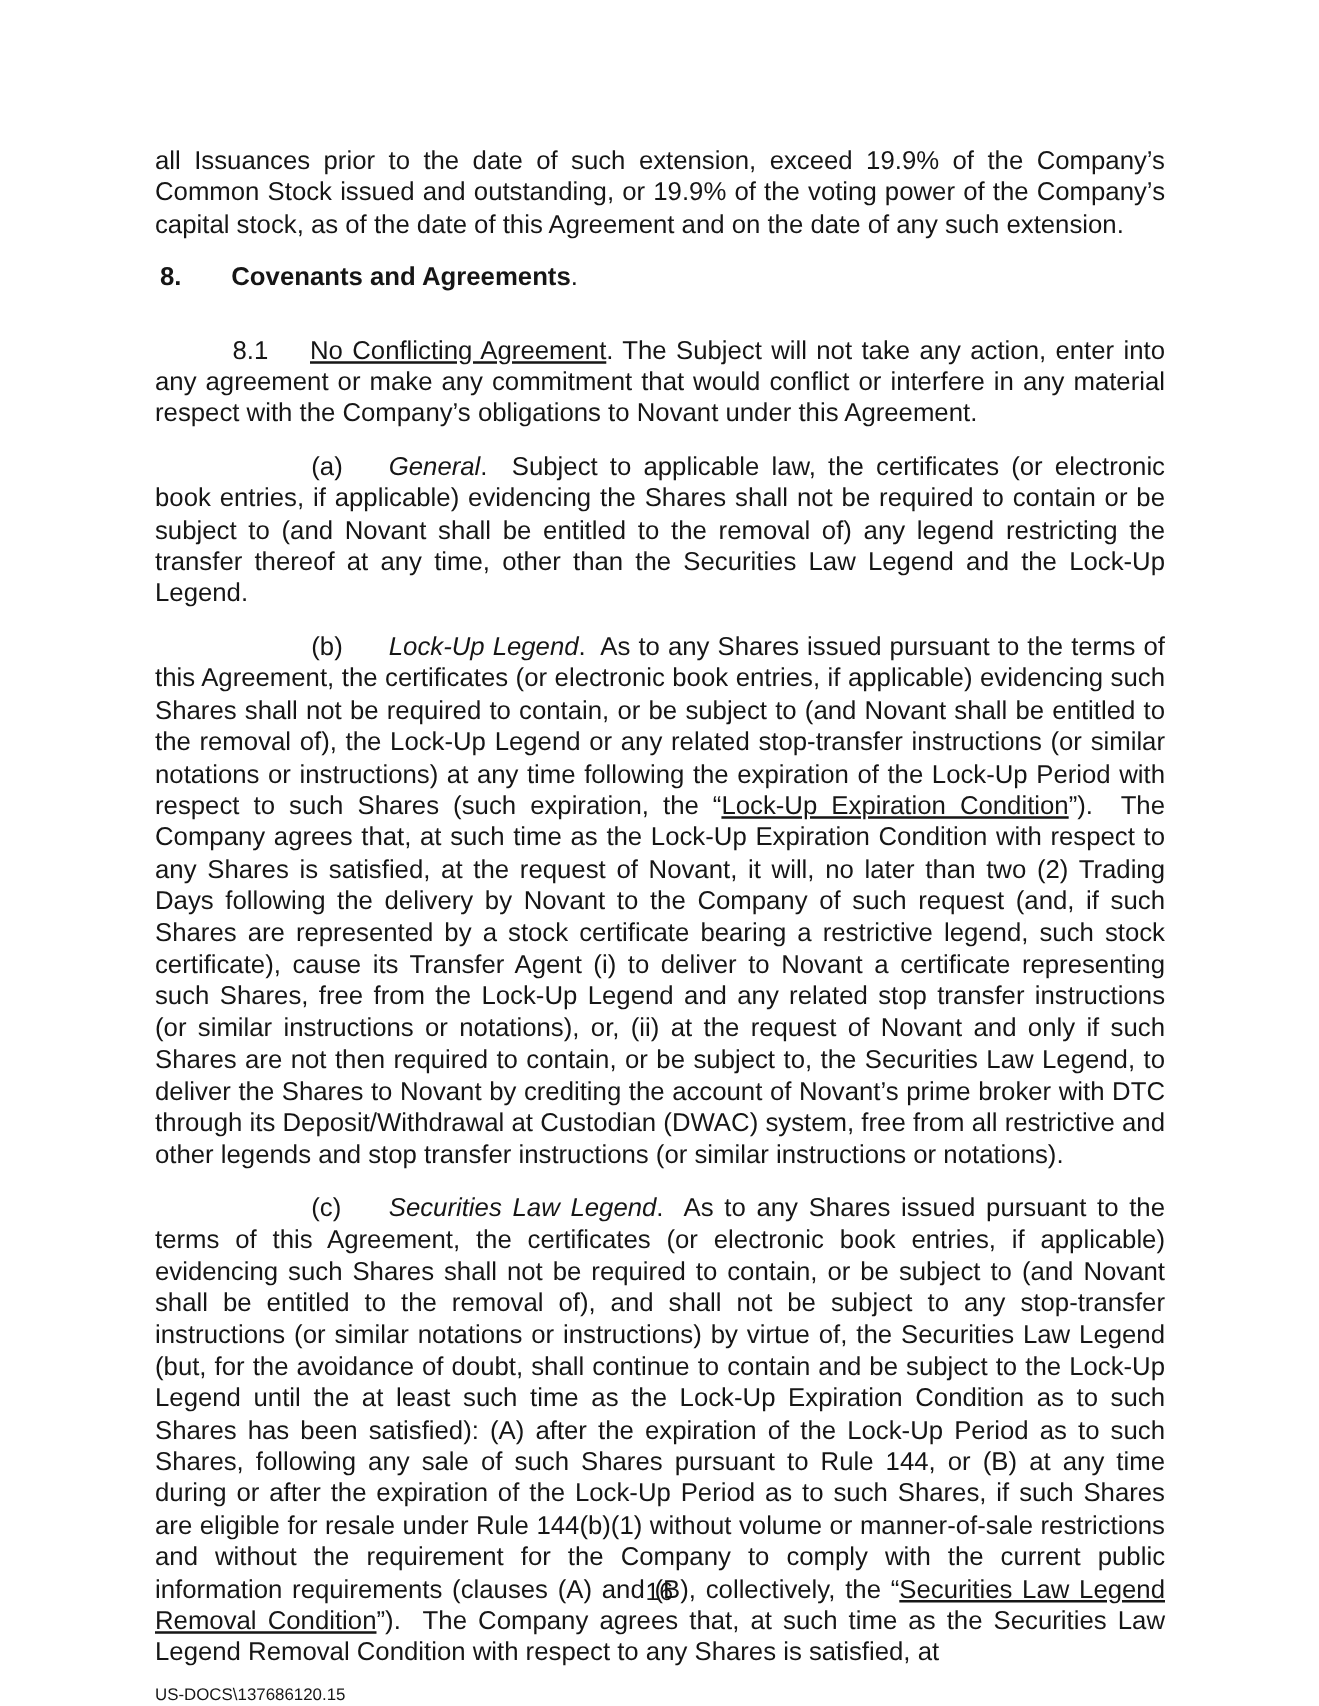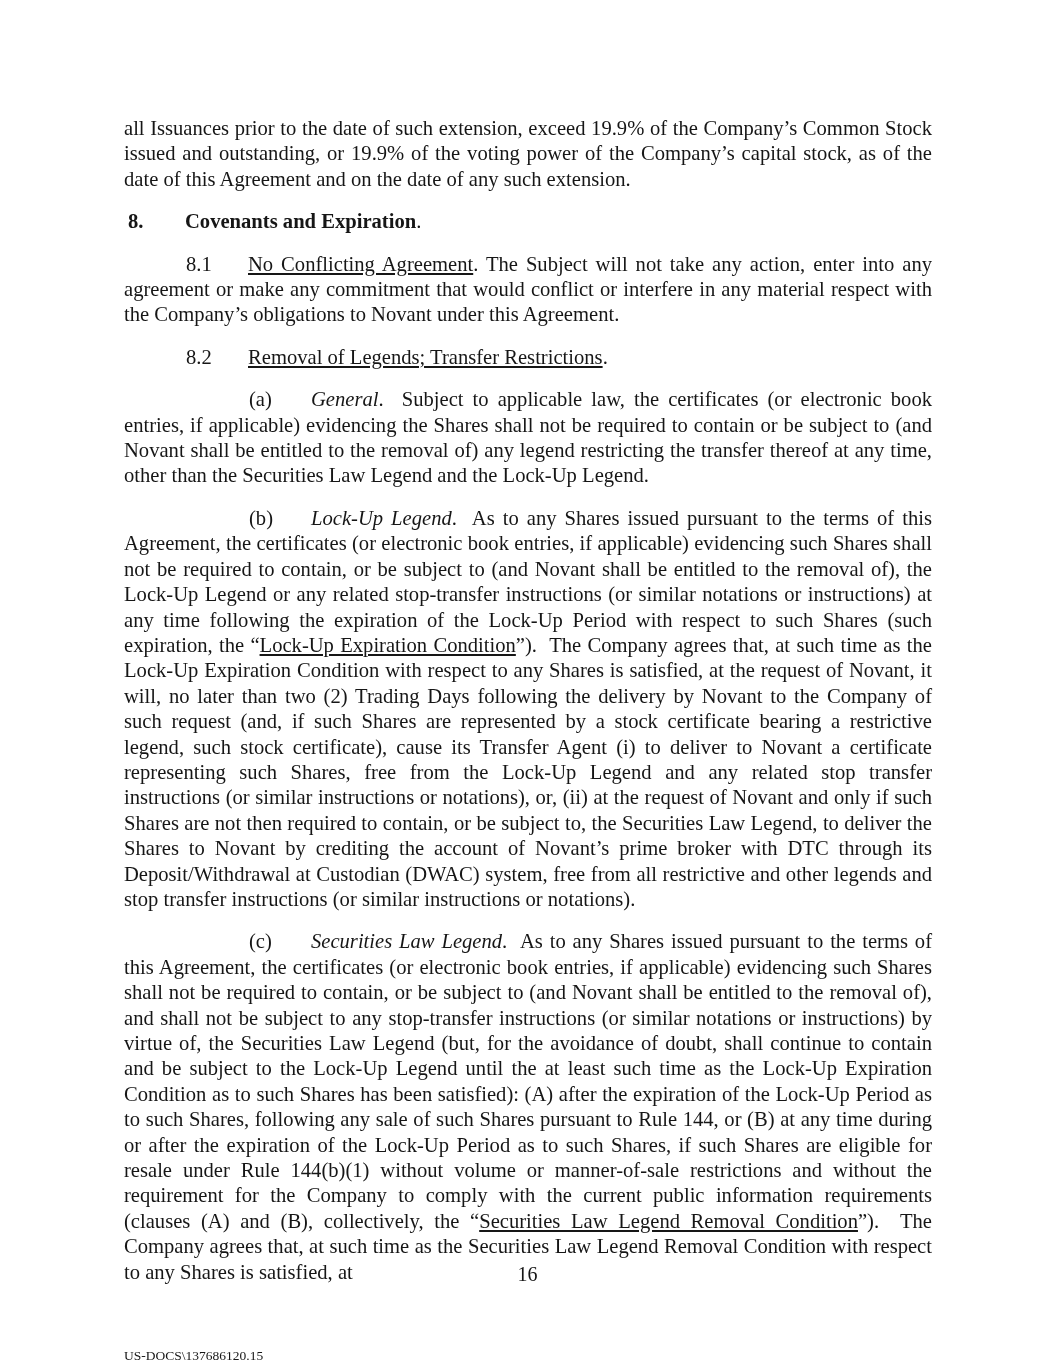--- a/index.html
+++ b/index.html
@@ -6,21 +6,21 @@
     margin: 0;
     padding: 0;
     background: #ffffff;
   }
   .page {
     position: relative;
     width: 1055px;
     height: 1365px;
     background: #ffffff;
     overflow: hidden;
-    font-family: Liberation Serif, serif;
+    font-family: Liberation Sans, sans-serif;
     color: #161616;
   }
   .doc {
     position: absolute;
     left: 124px;
     top: 116px;
     width: 808px;
     font-size: 20.6px;
     line-height: 25.4px;
     text-align: justify;
@@ -30,21 +30,21 @@
     padding: 0;
   }
   .plabel {
     display: inline-block;
     text-indent: 0;
   }
   .k-continuation { text-indent: 0; }
   .k-heading      { text-indent: 4px; }
   .k-heading .plabel { width: 57px; font-weight: bold; }
   .k-sub          { text-indent: 62px; }
-  .k-sub .plabel  { width: 62px; }
+  .k-sub .plabel  { width: 62px; margin-top: 16px; }
   .k-clause       { text-indent: 125px; }
   .k-clause .plabel { width: 62px; }
   .r-bold      { font-weight: bold; }
   .r-italic    { font-style: italic; }
   .r-underline { text-decoration: underline; }
   .footer-num {
     position: absolute;
     top: 1263px;
     left: 0;
     width: 100%;
@@ -57,22 +57,21 @@
     left: 124px;
     font-size: 13.5px;
   }
 </style>
 </head>
 <body>
 
 <div class="page">
   <div class="doc" id="doc-body">
       <p class="para k-continuation"><span>all Issuances prior to the date of such extension, exceed 19.9% of the Company’s Common Stock issued and outstanding, or 19.9% of the voting power of the Company’s capital stock, as of the date of this Agreement and on the date of any such extension.</span></p>
-      <p class="para k-heading"><span class="plabel">8.</span><span class="r-bold">Covenants and Expiration</span><span>.</span></p>
+      <p class="para k-heading"><span class="plabel">8.</span><span class="r-bold">Covenants and Agreements</span><span>.</span></p>
       <p class="para k-sub"><span class="plabel">8.1</span><span class="r-underline">No Conflicting Agreement</span><span>. The Subject will not take any action, enter into any agreement or make any commitment that would conflict or interfere in any material respect with the Company’s obligations to Novant under this Agreement.</span></p>
-      <p class="para k-sub"><span class="plabel">8.2</span><span class="r-underline">Removal of Legends; Transfer Restrictions</span><span>.</span></p>
       <p class="para k-clause"><span class="plabel">(a)</span><span class="r-italic">General</span><span>.&nbsp; Subject to applicable law, the certificates (or electronic book entries, if applicable) evidencing the Shares shall not be required to contain or be subject to (and Novant shall be entitled to the removal of) any legend restricting the transfer thereof at any time, other than the Securities Law Legend and the Lock-Up Legend.</span></p>
       <p class="para k-clause"><span class="plabel">(b)</span><span class="r-italic">Lock-Up Legend</span><span>.&nbsp; As to any Shares issued pursuant to the terms of this Agreement, the certificates (or electronic book entries, if applicable) evidencing such Shares shall not be required to contain, or be subject to (and Novant shall be entitled to the removal of), the Lock-Up Legend or any related stop-transfer instructions (or similar notations or instructions) at any time following the expiration of the Lock-Up Period with respect to such Shares (such expiration, the “</span><span class="r-underline">Lock-Up Expiration Condition</span><span>”).&nbsp; The Company agrees that, at such time as the Lock-Up Expiration Condition with respect to any Shares is satisfied, at the request of Novant, it will, no later than two (2) Trading Days following the delivery by Novant to the Company of such request (and, if such Shares are represented by a stock certificate bearing a restrictive legend, such stock certificate), cause its Transfer Agent (i) to deliver to Novant a certificate representing such Shares, free from the Lock-Up Legend and any related stop transfer instructions (or similar instructions or notations), or, (ii) at the request of Novant and only if such Shares are not then required to contain, or be subject to, the Securities Law Legend, to deliver the Shares to Novant by crediting the account of Novant’s prime broker with DTC through its Deposit/Withdrawal at Custodian (DWAC) system, free from all restrictive and other legends and stop transfer instructions (or similar instructions or notations).</span></p>
       <p class="para k-clause"><span class="plabel">(c)</span><span class="r-italic">Securities Law Legend</span><span>.&nbsp; As to any Shares issued pursuant to the terms of this Agreement, the certificates (or electronic book entries, if applicable) evidencing such Shares shall not be required to contain, or be subject to (and Novant shall be entitled to the removal of), and shall not be subject to any stop-transfer instructions (or similar notations or instructions) by virtue of, the Securities Law Legend (but, for the avoidance of doubt, shall continue to contain and be subject to the Lock-Up Legend until the at least such time as the Lock-Up Expiration Condition as to such Shares has been satisfied): (A) after the expiration of the Lock-Up Period as to such Shares, following any sale of such Shares pursuant to Rule 144, or (B) at any time during or after the expiration of the Lock-Up Period as to such Shares, if such Shares are eligible for resale under Rule 144(b)(1) without volume or manner-of-sale restrictions and without the requirement for the Company to comply with the current public information requirements (clauses (A) and (B), collectively, the “</span><span class="r-underline">Securities Law Legend Removal Condition</span><span>”).&nbsp; The Company agrees that, at such time as the Securities Law Legend Removal Condition with respect to any Shares is satisfied, at</span></p>
     </div>
   <div class="footer-num">16</div>
   <div class="footer-id">US-DOCS\137686120.15</div>
 </div>
 
 </body></html>

